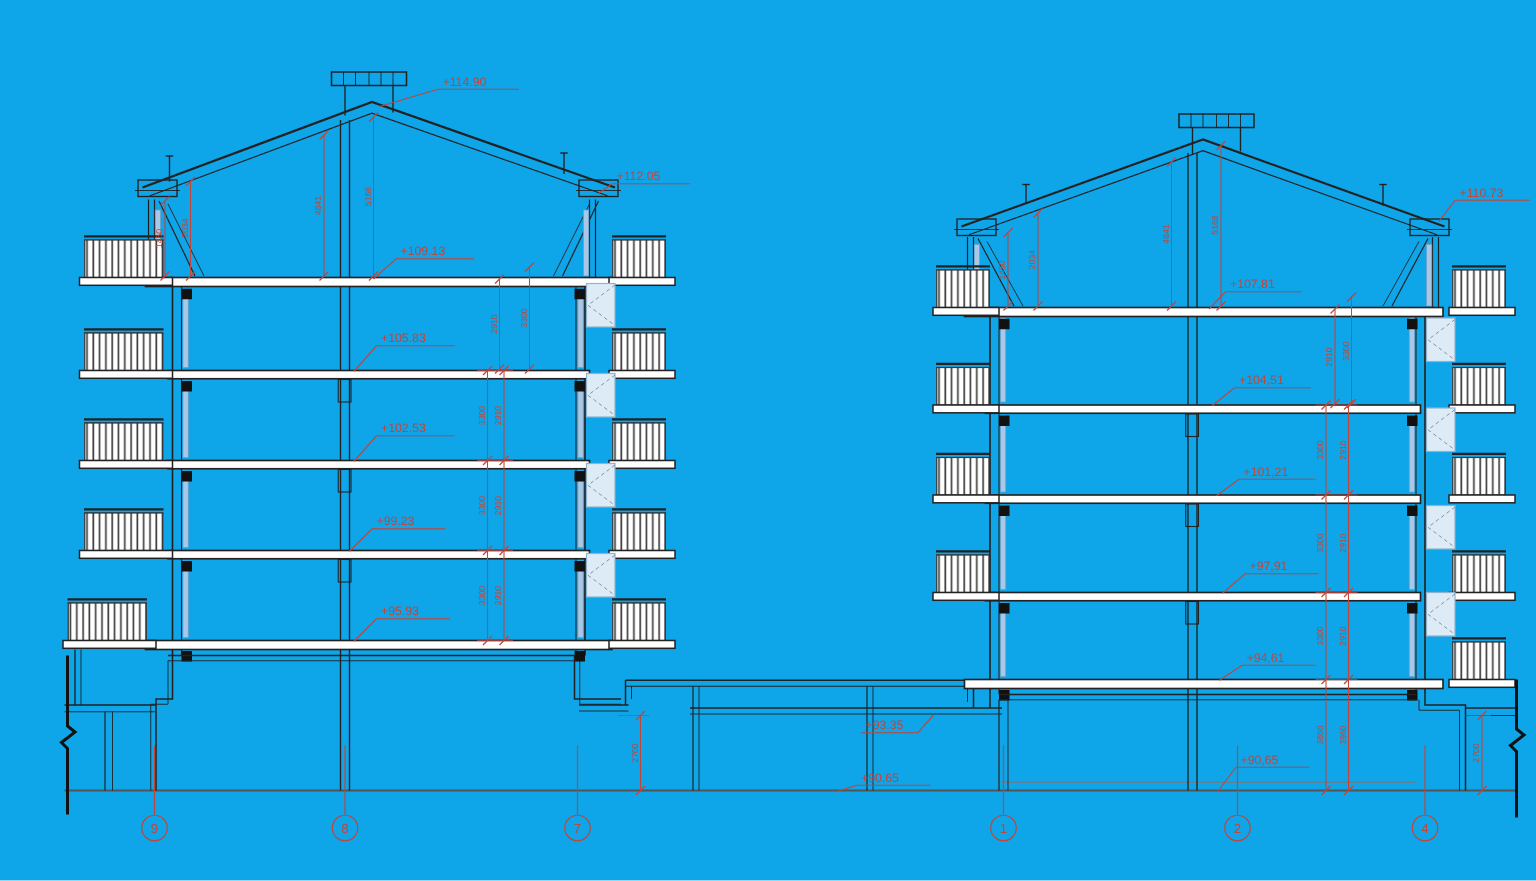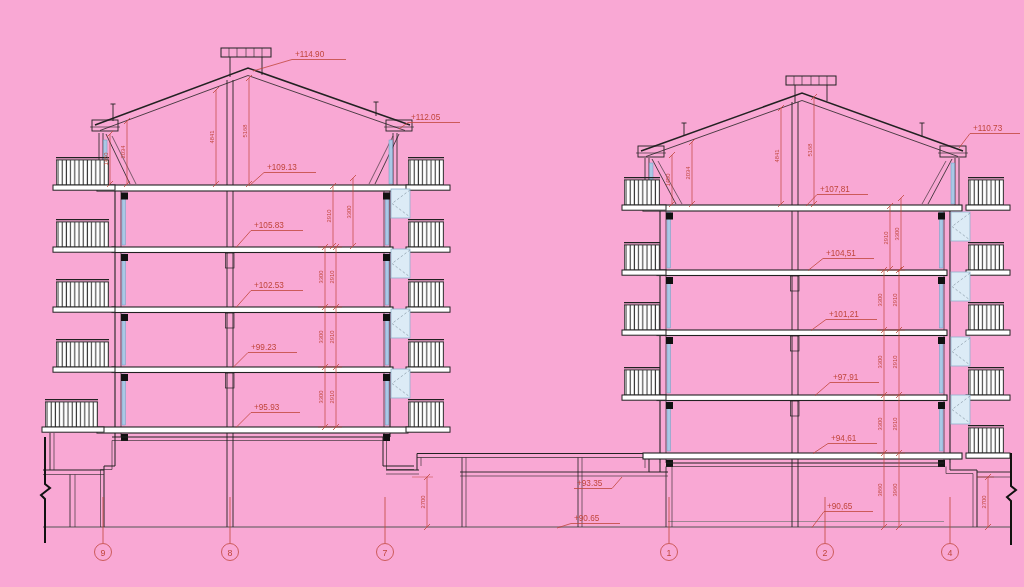--- a/index.html
+++ b/index.html
@@ -1,16 +1,16 @@
 <!DOCTYPE html>
 <html><head>
 <meta charset="utf-8">
 <style>
   html,body{margin:0;padding:0;background:#ffffff;}
-  .sheet{position:relative;width:1024px;height:587px;background:#f9a8d4;overflow:hidden;
+  .sheet{position:relative;width:1024px;height:587px;background:#0ea5e9;overflow:hidden;
          font-family:"Liberation Sans", sans-serif;}
   svg{display:block;}
   text{font-family:"Liberation Sans", sans-serif;}
   .lvl{font-size:8.2px;fill:#c0463b;}
   .dim{font-size:5.8px;fill:#c0463b;}
   .grid-num{font-size:8.8px;fill:#c0463b;text-anchor:middle;}
 </style>
 </head>
 <body>
 

